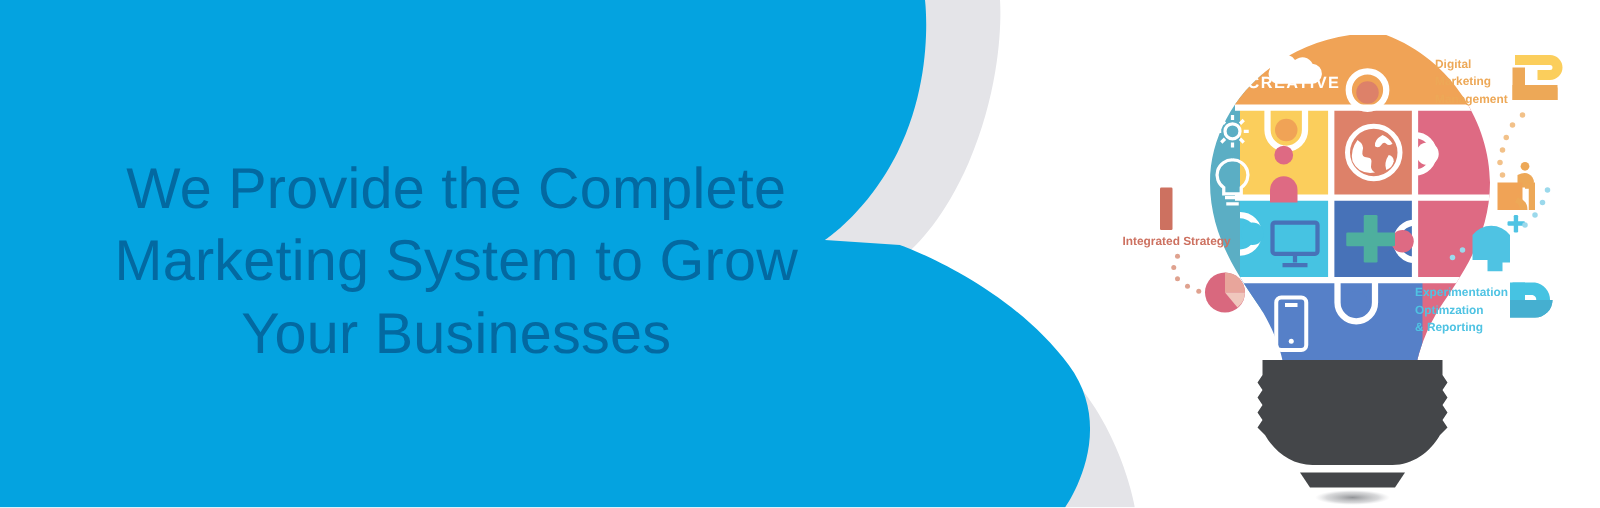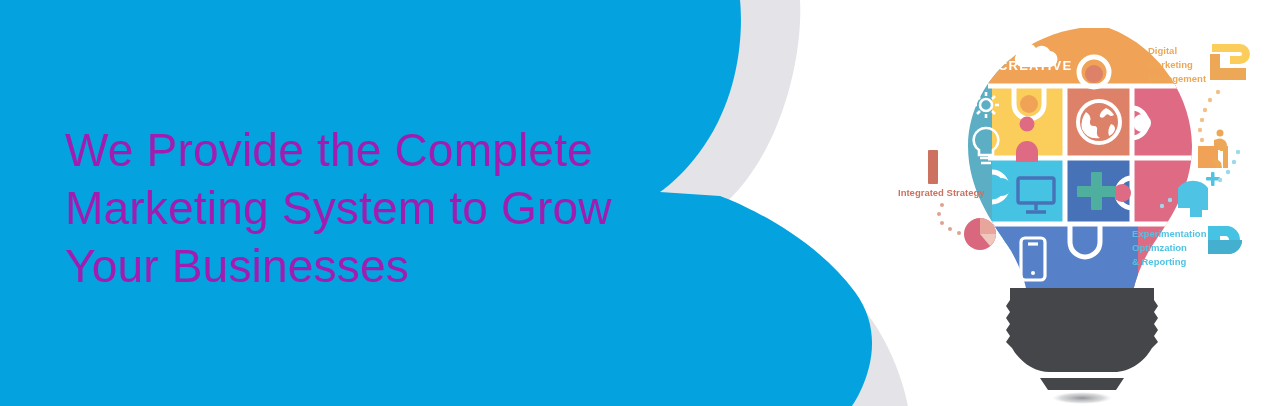--- a/index.html
+++ b/index.html
@@ -25,27 +25,28 @@
     top: 0;
     width: 1280px;
     height: 406px;
   }
   
   #headline {
     position: absolute;
     left: 65px;
     top: 121px;
     width: 600px;
-    color: #a21caf;
+    color: #0369a1;
     font-family: "Liberation Sans Narrow", "Liberation Sans", sans-serif;
     font-size: 46px;
     font-weight: 400;
     line-height: 58px;
     letter-spacing: 0.2px;
     white-space: pre-line;
+    text-align: center;
     -webkit-font-smoothing: antialiased;
   }
   
   #illustration {
     position: absolute;
     left: 880px;
     top: 0px;
     width: 400px;
     height: 406px;
   }

